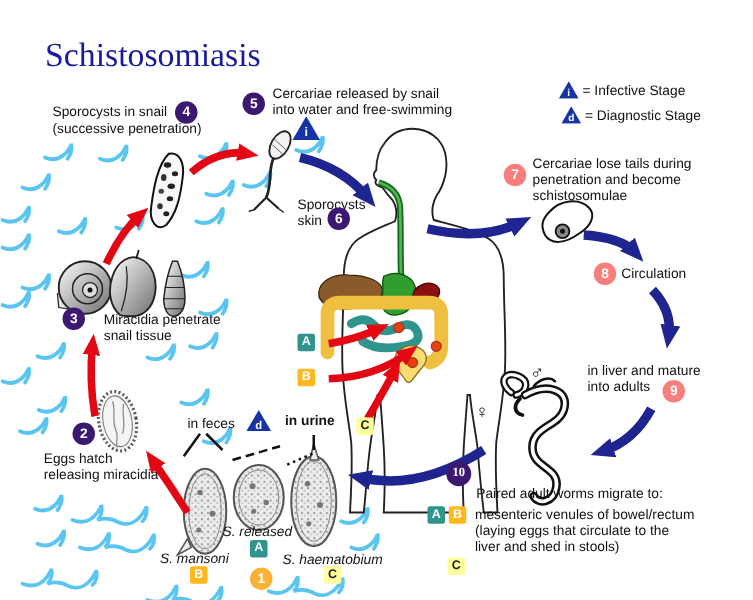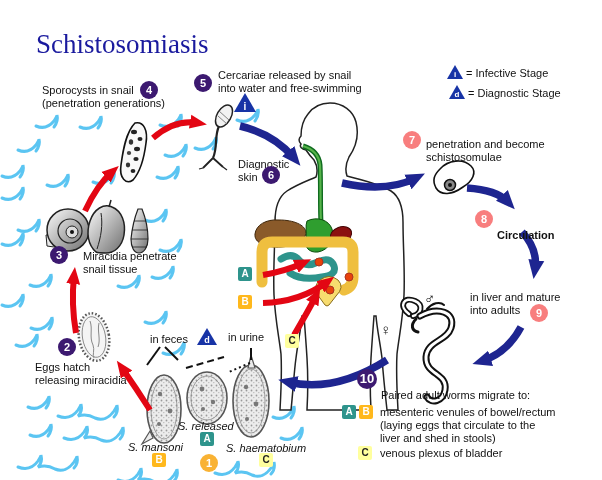--- a/index.html
+++ b/index.html
@@ -5,21 +5,21 @@
   html,body{margin:0;padding:0;background:#fff;}
   .canvas{position:relative;width:602px;height:480px;background:#fff;overflow:hidden;
           font-family:"Liberation Sans",sans-serif;margin-top:19px;}
   .art{position:absolute;left:0;top:0;}
   .title{position:absolute;left:36px;top:10px;font-family:"Liberation Serif",serif;
          font-size:27px;color:#1a1a9e;}
   .lbl{position:absolute;font-size:11px;line-height:12px;color:#111;white-space:nowrap;}
   .ital{font-style:italic;}
   .circ{position:absolute;width:18px;height:18px;border-radius:50%;color:#fff;
         font-weight:bold;font-size:11px;line-height:18px;text-align:center;}
-  .circ.big{width:20px;height:20px;line-height:20px;font-size:13px;}
+  .circ.big{width:20px;height:20px;line-height:20px;font-size:10px;font-family:Liberation Serif, serif;}
   .purple{background:#3c1970;}
   .pink{background:#f87e7e;}
   .orangec{background:#f9b233;}
   .box{position:absolute;width:14px;height:14px;font-weight:bold;font-size:10px;
        line-height:14px;text-align:center;border-radius:2px;}
   .boxA{background:#2e948c;color:#fff;}
   .boxB{background:#ffb81c;color:#fff;}
   .boxC{background:#ffff9e;color:#222;}
   .tri{position:absolute;clip-path:polygon(50% 0,0 100%,100% 100%);background:#1733a6;
        color:#fff;font-weight:bold;display:flex;align-items:flex-end;justify-content:center;}
@@ -222,60 +222,61 @@
 <div class="tri sm" style="left:447px;top:46px;">
       <span>i</span>
     </div>
 <div class="lbl" style="left:466px;top:48px;">= Infective Stage</div>
 <div class="tri sm" style="left:449px;top:66px;">
       <span>d</span>
     </div>
 <div class="lbl" style="left:468px;top:68px;text-align:center;">= Diagnostic Stage</div>
 
 <div class="lbl" style="left:42px;top:65px;">Sporocysts in snail</div>
-<div class="lbl" style="left:42px;top:78px;">(penetration generations)</div>
+<div class="lbl" style="left:42px;top:78px;">(successive penetration)</div>
 <div class="circ purple" style="left:140px;top:62px;">4</div>
 
 <div class="circ purple" style="left:194px;top:55px;">5</div>
 <div class="lbl" style="left:218px;top:50px;">Cercariae released by snail</div>
 <div class="lbl" style="left:218px;top:63px;">into water and free-swimming</div>
 <div class="tri lg" style="left:234px;top:74px;">
       <span>i</span>
     </div>
 
-<div class="lbl" style="left:238px;top:139px;">Diagnostic</div>
+<div class="lbl" style="left:238px;top:139px;">Sporocysts</div>
 <div class="lbl" style="left:238px;top:152px;">skin</div>
 <div class="circ purple" style="left:262px;top:147px;">6</div>
 
 <div class="circ pink" style="left:403px;top:112px;">7</div>
+<div class="lbl" style="left:426px;top:106px;">Cercariae lose tails during</div>
 <div class="lbl" style="left:426px;top:119px;">penetration and become</div>
 <div class="lbl" style="left:426px;top:132px;">schistosomulae</div>
 
 <div class="circ pink" style="left:475px;top:191px;">8</div>
-<div class="lbl" style="left:497px;top:210px;font-weight:bold;">Circulation</div>
+<div class="lbl" style="left:497px;top:194px;">Circulation</div>
 
 <div class="lbl" style="left:470px;top:272px;">in liver and mature</div>
 <div class="lbl" style="left:470px;top:285px;">into adults</div>
 <div class="circ pink" style="left:530px;top:285px;">9</div>
 
 <div class="circ purple big" style="left:357px;top:350px;">10</div>
 
 <div class="circ purple" style="left:50px;top:227px;">3</div>
 <div class="lbl" style="left:83px;top:231px;">Miracidia penetrate</div>
 <div class="lbl" style="left:83px;top:244px;">snail tissue</div>
 
 <div class="circ purple" style="left:58px;top:319px;">2</div>
 <div class="lbl" style="left:35px;top:342px;">Eggs hatch</div>
 <div class="lbl" style="left:35px;top:355px;">releasing miracidia</div>
 
 <div class="lbl" style="left:150px;top:314px;">in feces</div>
 <div class="tri md" style="left:197px;top:309px;">
       <span>d</span>
     </div>
-<div class="lbl" style="left:228px;top:312px;">in urine</div>
+<div class="lbl" style="left:228px;top:312px;font-weight:bold;">in urine</div>
 
 <div class="lbl ital" style="left:178px;top:401px;">S. released</div>
 <div class="box boxA" style="left:200px;top:413px;">A</div>
 <div class="circ orangec" style="left:200px;top:435px;">1</div>
 <div class="lbl ital" style="left:128px;top:422px;">S. mansoni</div>
 <div class="box boxB" style="left:152px;top:434px;">B</div>
 <div class="lbl ital" style="left:226px;top:423px;">S. haematobium</div>
 <div class="box boxC" style="left:259px;top:434px;">C</div>
 
 <div class="box boxA" style="left:238px;top:248px;">A</div>
@@ -285,15 +286,14 @@
 <div class="gender" style="left:424px;top:271px;">♂</div>
 <div class="gender" style="left:380px;top:302px;">♀</div>
 
 <div class="lbl" style="left:381px;top:370px;">Paired adult worms migrate to:</div>
 <div class="box boxA" style="left:342px;top:386px;">A</div>
 <div class="box boxB" style="left:359px;top:386px;">B</div>
 <div class="lbl" style="left:380px;top:387px;">mesenteric venules of bowel/rectum</div>
 <div class="lbl" style="left:380px;top:413px;">liver and shed in stools)</div>
 <div class="lbl" style="left:380px;top:400px;">(laying eggs that circulate to the</div>
 <div class="box boxC" style="left:358px;top:427px;">C</div>
-<div class="lbl" style="left:380px;top:428px;">venous plexus of bladder</div>
 
 </div>
 
 </body></html>

